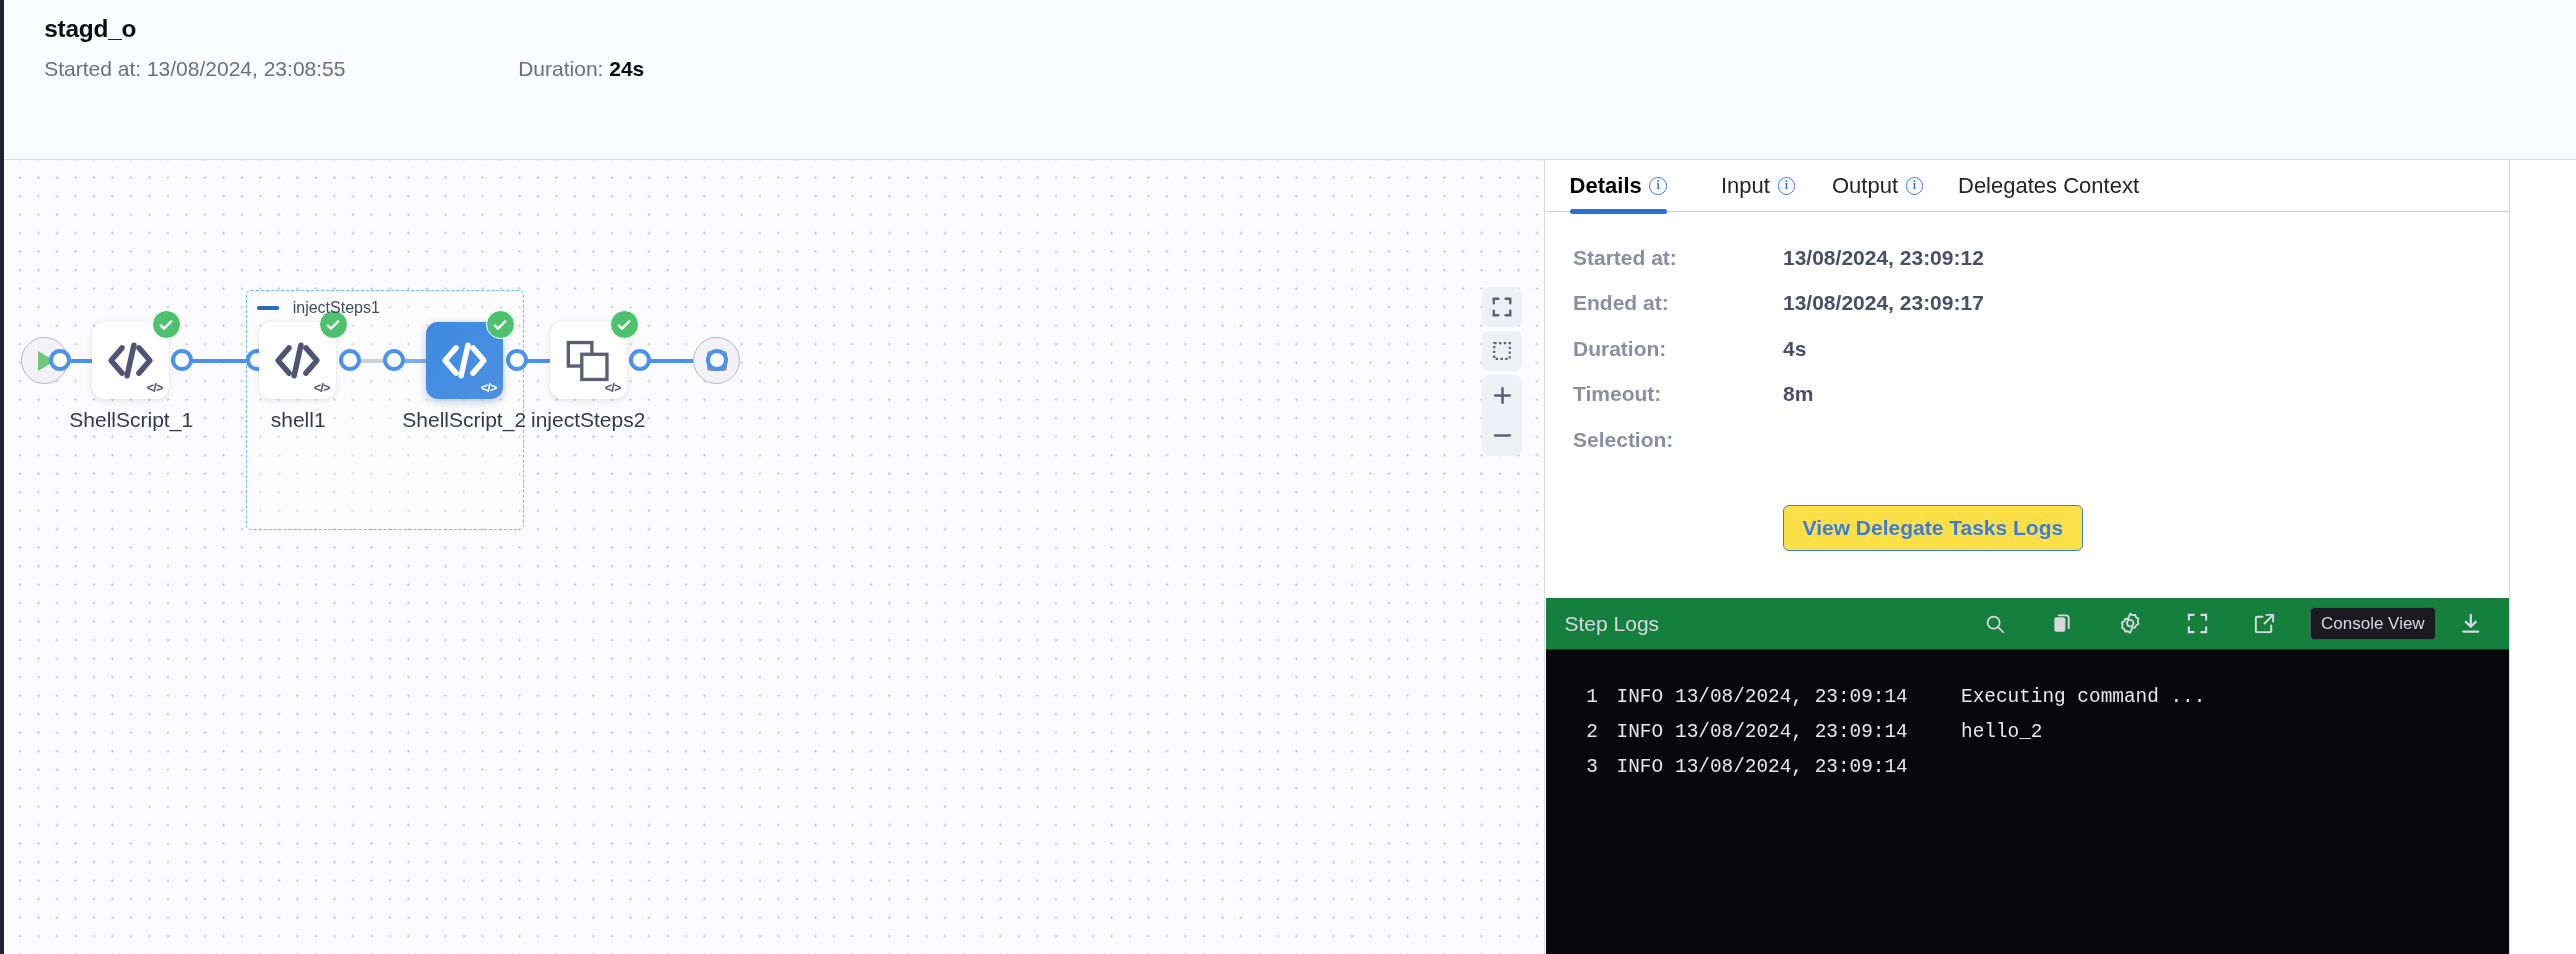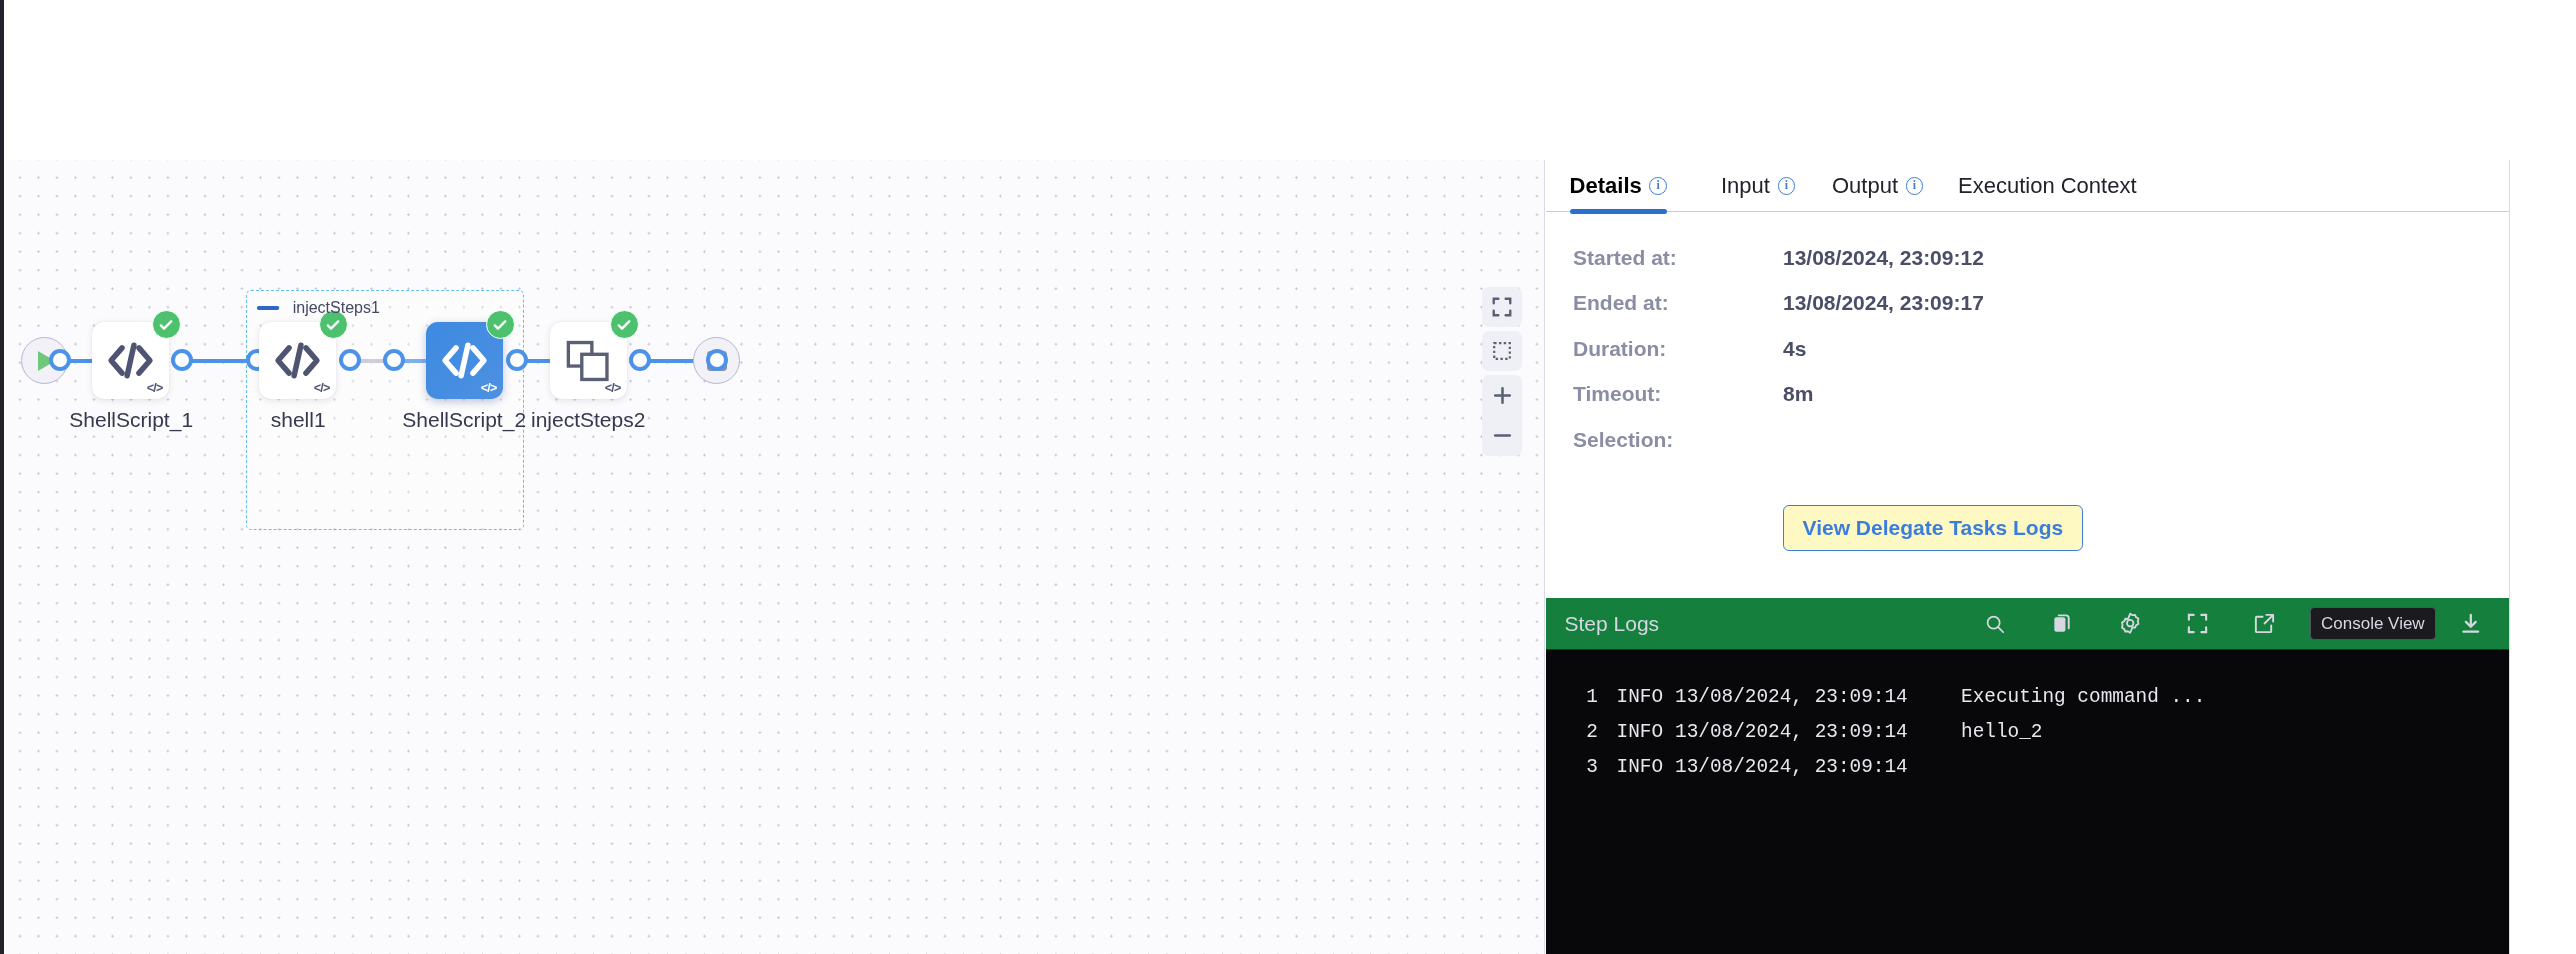--- a/index.html
+++ b/index.html
@@ -135,21 +135,21 @@
 
   
   .detail { position:absolute; left:0; top:52px; width:963px; }
   .drow { position:relative; height:45px; }
   .dlabel { position:absolute; left:27px; font-size:21px; color:#8a8da3; font-weight:bold; }
   .dvalue { position:absolute; left:237px; font-size:21px; color:#4a4e66; font-weight:bold; }
   .dvalue.wrap { width:589px; line-height:1.32; }
   .link { color:#3b7ddd; font-weight:bold; }
   .btn-outline {
     position:absolute; left:237px; border:1.7px solid #3b7ddd; border-radius:5.9px;
-    color:#3b7ddd; font-size:21px; font-weight:bold; background:#fef9c3;
+    color:#3b7ddd; font-size:21px; font-weight:bold; background:#fde047;
     padding:10px 18.5px; cursor:pointer;
   }
 
   
   .logs {
     position:absolute; left:0; top:438px; width:963px; height:357px;
     background:#08080a;
   }
   .logs-hdr {
     position:relative; height:52px; background:#15803d; border-bottom:0.8px solid #2a2a31;
@@ -171,20 +171,31 @@
   .ln-ts  { width:286px; }
   .ln-msg { }
 </style>
 </head>
 <body>
 
 <div id="app">
 
   <div class="rail"></div>
 
+  <div class="header">
+    <div class="hdr-title">stagd_o</div>
+    <div class="hdr-meta">
+      <span>Started at:</span>
+      <span>13/08/2024, 23:08:55</span>
+    </div>
+    <div class="hdr-meta2">
+      <span>Duration:</span>
+      <b>24s</b>
+    </div>
+  </div>
 
   <div class="canvas">
 
     <div class="group-box" style="left: 242px; top: 130px; width: 278px; height: 240px;"></div>
     <div class="group-head" style="left: 253px; top: 139px;">
       <span class="group-collapse"></span>
       <span class="group-name">injectSteps1</span>
     </div>
 
     <div class="edge" style="left: 51px; top: 199px; width: 76px;"></div>
@@ -317,21 +328,21 @@
       </div>
       <div class="tab" style="left:175px;">
         <span>Input</span>
         <span class="info-i">i</span>
       </div>
       <div class="tab" style="left:286px;">
         <span>Output</span>
         <span class="info-i">i</span>
       </div>
       <div class="tab" style="left:412px;">
-        <span>Execution Context</span>
+        <span>Delegates Context</span>
       </div>
     </div>
 
     <div class="detail">
       <div class="drow" style="top: 34px; position: absolute; left: 0px; width: 100%;">
         <span class="dlabel">Started at:</span>
         <span class="dvalue">13/08/2024, 23:09:12</span>
       </div>
       <div class="drow" style="top: 79px; position: absolute; left: 0px; width: 100%;">
         <span class="dlabel">Ended at:</span>

